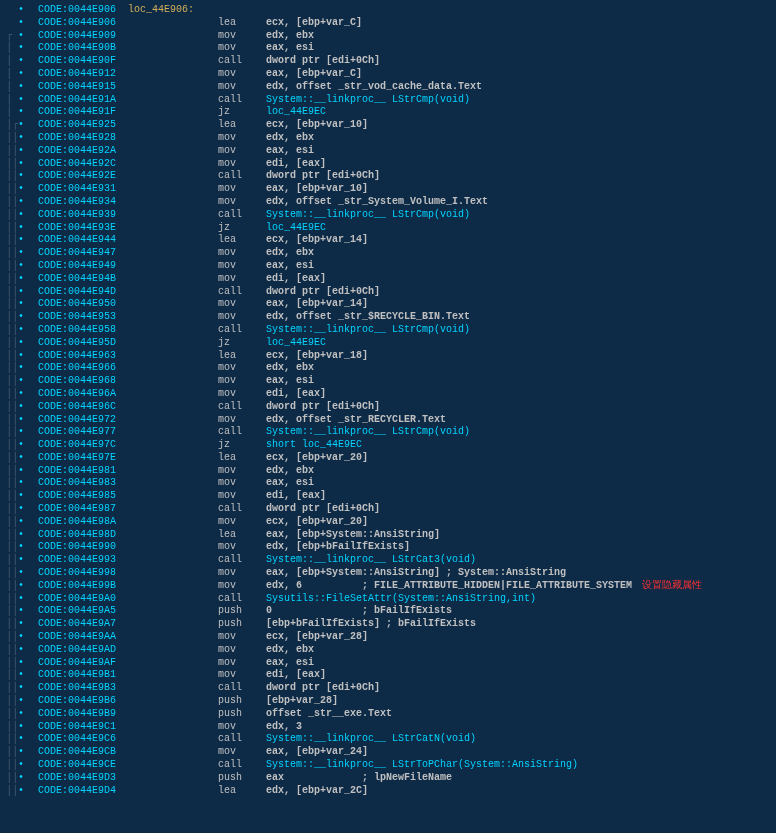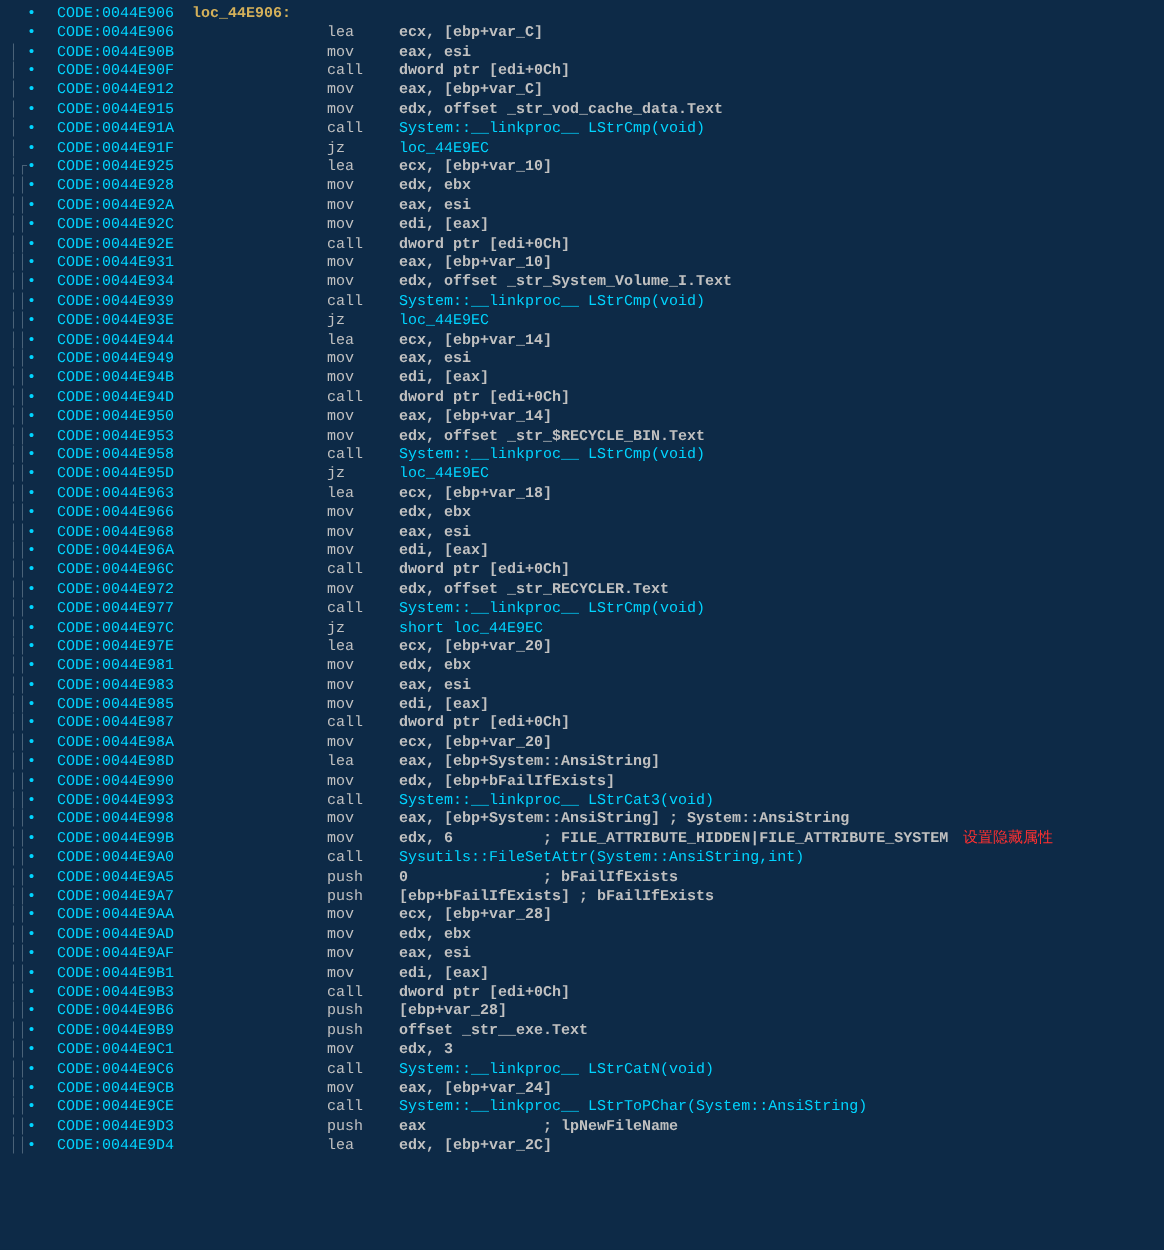--- a/index.html
+++ b/index.html
@@ -10,49 +10,51 @@
     color: #c0c0c0;
     width: 776px;
     height: 833px;
     overflow: hidden;
     padding: 4px 6px;
     line-height: 1.28;
   }
   .row { white-space: pre; position: relative; }
   .flow { color:#4a6278; display:inline-block; width:32px; }
   .addr { color:#00d4ff; }
-  .label { color:#d4b05a;font-weight:bold; }
+  .label { color:#d4b05a; }
   .mn { color:#c0c0c0; }
   .op { color:#c0c0c0;font-weight:bold; }
   .func { color:#00d4ff; }
   .anno { color:#ff3030; position:absolute; }
   .dot { color:#00d4ff; }
 </style>
 </head>
 <body>
 
 <div id="listing">
     <div class="row"><span class="flow">  <span class="dot">•</span></span><span class="addr">CODE:0044E906 </span><span class="label"> loc_44E906:</span><span></span></div>
     <div class="row"><span class="flow">  <span class="dot">•</span></span><span class="addr">CODE:0044E906 </span><span>                </span><span class="mn">lea     </span><span class="op">ecx, [ebp+var_C]</span></div>
+    <div class="row"><span class="flow">┌ <span class="dot">•</span></span><span class="addr">CODE:0044E909 </span><span>                </span><span class="mn">mov     </span><span class="op">edx, ebx</span></div>
     <div class="row"><span class="flow">│ <span class="dot">•</span></span><span class="addr">CODE:0044E90B </span><span>                </span><span class="mn">mov     </span><span class="op">eax, esi</span></div>
     <div class="row"><span class="flow">│ <span class="dot">•</span></span><span class="addr">CODE:0044E90F </span><span>                </span><span class="mn">call    </span><span class="op">dword ptr [edi+0Ch]</span></div>
     <div class="row"><span class="flow">│ <span class="dot">•</span></span><span class="addr">CODE:0044E912 </span><span>                </span><span class="mn">mov     </span><span class="op">eax, [ebp+var_C]</span></div>
     <div class="row"><span class="flow">│ <span class="dot">•</span></span><span class="addr">CODE:0044E915 </span><span>                </span><span class="mn">mov     </span><span class="op">edx, offset _str_vod_cache_data.Text</span></div>
     <div class="row"><span class="flow">│ <span class="dot">•</span></span><span class="addr">CODE:0044E91A </span><span>                </span><span class="mn">call    </span><span class="func">System::__linkproc__ LStrCmp(void)</span></div>
     <div class="row"><span class="flow">│ <span class="dot">•</span></span><span class="addr">CODE:0044E91F </span><span>                </span><span class="mn">jz      </span><span class="func">loc_44E9EC</span></div>
     <div class="row"><span class="flow">│┌<span class="dot">•</span></span><span class="addr">CODE:0044E925 </span><span>                </span><span class="mn">lea     </span><span class="op">ecx, [ebp+var_10]</span></div>
     <div class="row"><span class="flow">││<span class="dot">•</span></span><span class="addr">CODE:0044E928 </span><span>                </span><span class="mn">mov     </span><span class="op">edx, ebx</span></div>
     <div class="row"><span class="flow">││<span class="dot">•</span></span><span class="addr">CODE:0044E92A </span><span>                </span><span class="mn">mov     </span><span class="op">eax, esi</span></div>
     <div class="row"><span class="flow">││<span class="dot">•</span></span><span class="addr">CODE:0044E92C </span><span>                </span><span class="mn">mov     </span><span class="op">edi, [eax]</span></div>
     <div class="row"><span class="flow">││<span class="dot">•</span></span><span class="addr">CODE:0044E92E </span><span>                </span><span class="mn">call    </span><span class="op">dword ptr [edi+0Ch]</span></div>
     <div class="row"><span class="flow">││<span class="dot">•</span></span><span class="addr">CODE:0044E931 </span><span>                </span><span class="mn">mov     </span><span class="op">eax, [ebp+var_10]</span></div>
     <div class="row"><span class="flow">││<span class="dot">•</span></span><span class="addr">CODE:0044E934 </span><span>                </span><span class="mn">mov     </span><span class="op">edx, offset _str_System_Volume_I.Text</span></div>
     <div class="row"><span class="flow">││<span class="dot">•</span></span><span class="addr">CODE:0044E939 </span><span>                </span><span class="mn">call    </span><span class="func">System::__linkproc__ LStrCmp(void)</span></div>
     <div class="row"><span class="flow">││<span class="dot">•</span></span><span class="addr">CODE:0044E93E </span><span>                </span><span class="mn">jz      </span><span class="func">loc_44E9EC</span></div>
     <div class="row"><span class="flow">││<span class="dot">•</span></span><span class="addr">CODE:0044E944 </span><span>                </span><span class="mn">lea     </span><span class="op">ecx, [ebp+var_14]</span></div>
+    <div class="row"><span class="flow">││<span class="dot">•</span></span><span class="addr">CODE:0044E947 </span><span>                </span><span class="mn">mov     </span><span class="op">edx, ebx</span></div>
     <div class="row"><span class="flow">││<span class="dot">•</span></span><span class="addr">CODE:0044E949 </span><span>                </span><span class="mn">mov     </span><span class="op">eax, esi</span></div>
     <div class="row"><span class="flow">││<span class="dot">•</span></span><span class="addr">CODE:0044E94B </span><span>                </span><span class="mn">mov     </span><span class="op">edi, [eax]</span></div>
     <div class="row"><span class="flow">││<span class="dot">•</span></span><span class="addr">CODE:0044E94D </span><span>                </span><span class="mn">call    </span><span class="op">dword ptr [edi+0Ch]</span></div>
     <div class="row"><span class="flow">││<span class="dot">•</span></span><span class="addr">CODE:0044E950 </span><span>                </span><span class="mn">mov     </span><span class="op">eax, [ebp+var_14]</span></div>
     <div class="row"><span class="flow">││<span class="dot">•</span></span><span class="addr">CODE:0044E953 </span><span>                </span><span class="mn">mov     </span><span class="op">edx, offset _str_$RECYCLE_BIN.Text</span></div>
     <div class="row"><span class="flow">││<span class="dot">•</span></span><span class="addr">CODE:0044E958 </span><span>                </span><span class="mn">call    </span><span class="func">System::__linkproc__ LStrCmp(void)</span></div>
     <div class="row"><span class="flow">││<span class="dot">•</span></span><span class="addr">CODE:0044E95D </span><span>                </span><span class="mn">jz      </span><span class="func">loc_44E9EC</span></div>
     <div class="row"><span class="flow">││<span class="dot">•</span></span><span class="addr">CODE:0044E963 </span><span>                </span><span class="mn">lea     </span><span class="op">ecx, [ebp+var_18]</span></div>
     <div class="row"><span class="flow">││<span class="dot">•</span></span><span class="addr">CODE:0044E966 </span><span>                </span><span class="mn">mov     </span><span class="op">edx, ebx</span></div>
     <div class="row"><span class="flow">││<span class="dot">•</span></span><span class="addr">CODE:0044E968 </span><span>                </span><span class="mn">mov     </span><span class="op">eax, esi</span></div>

